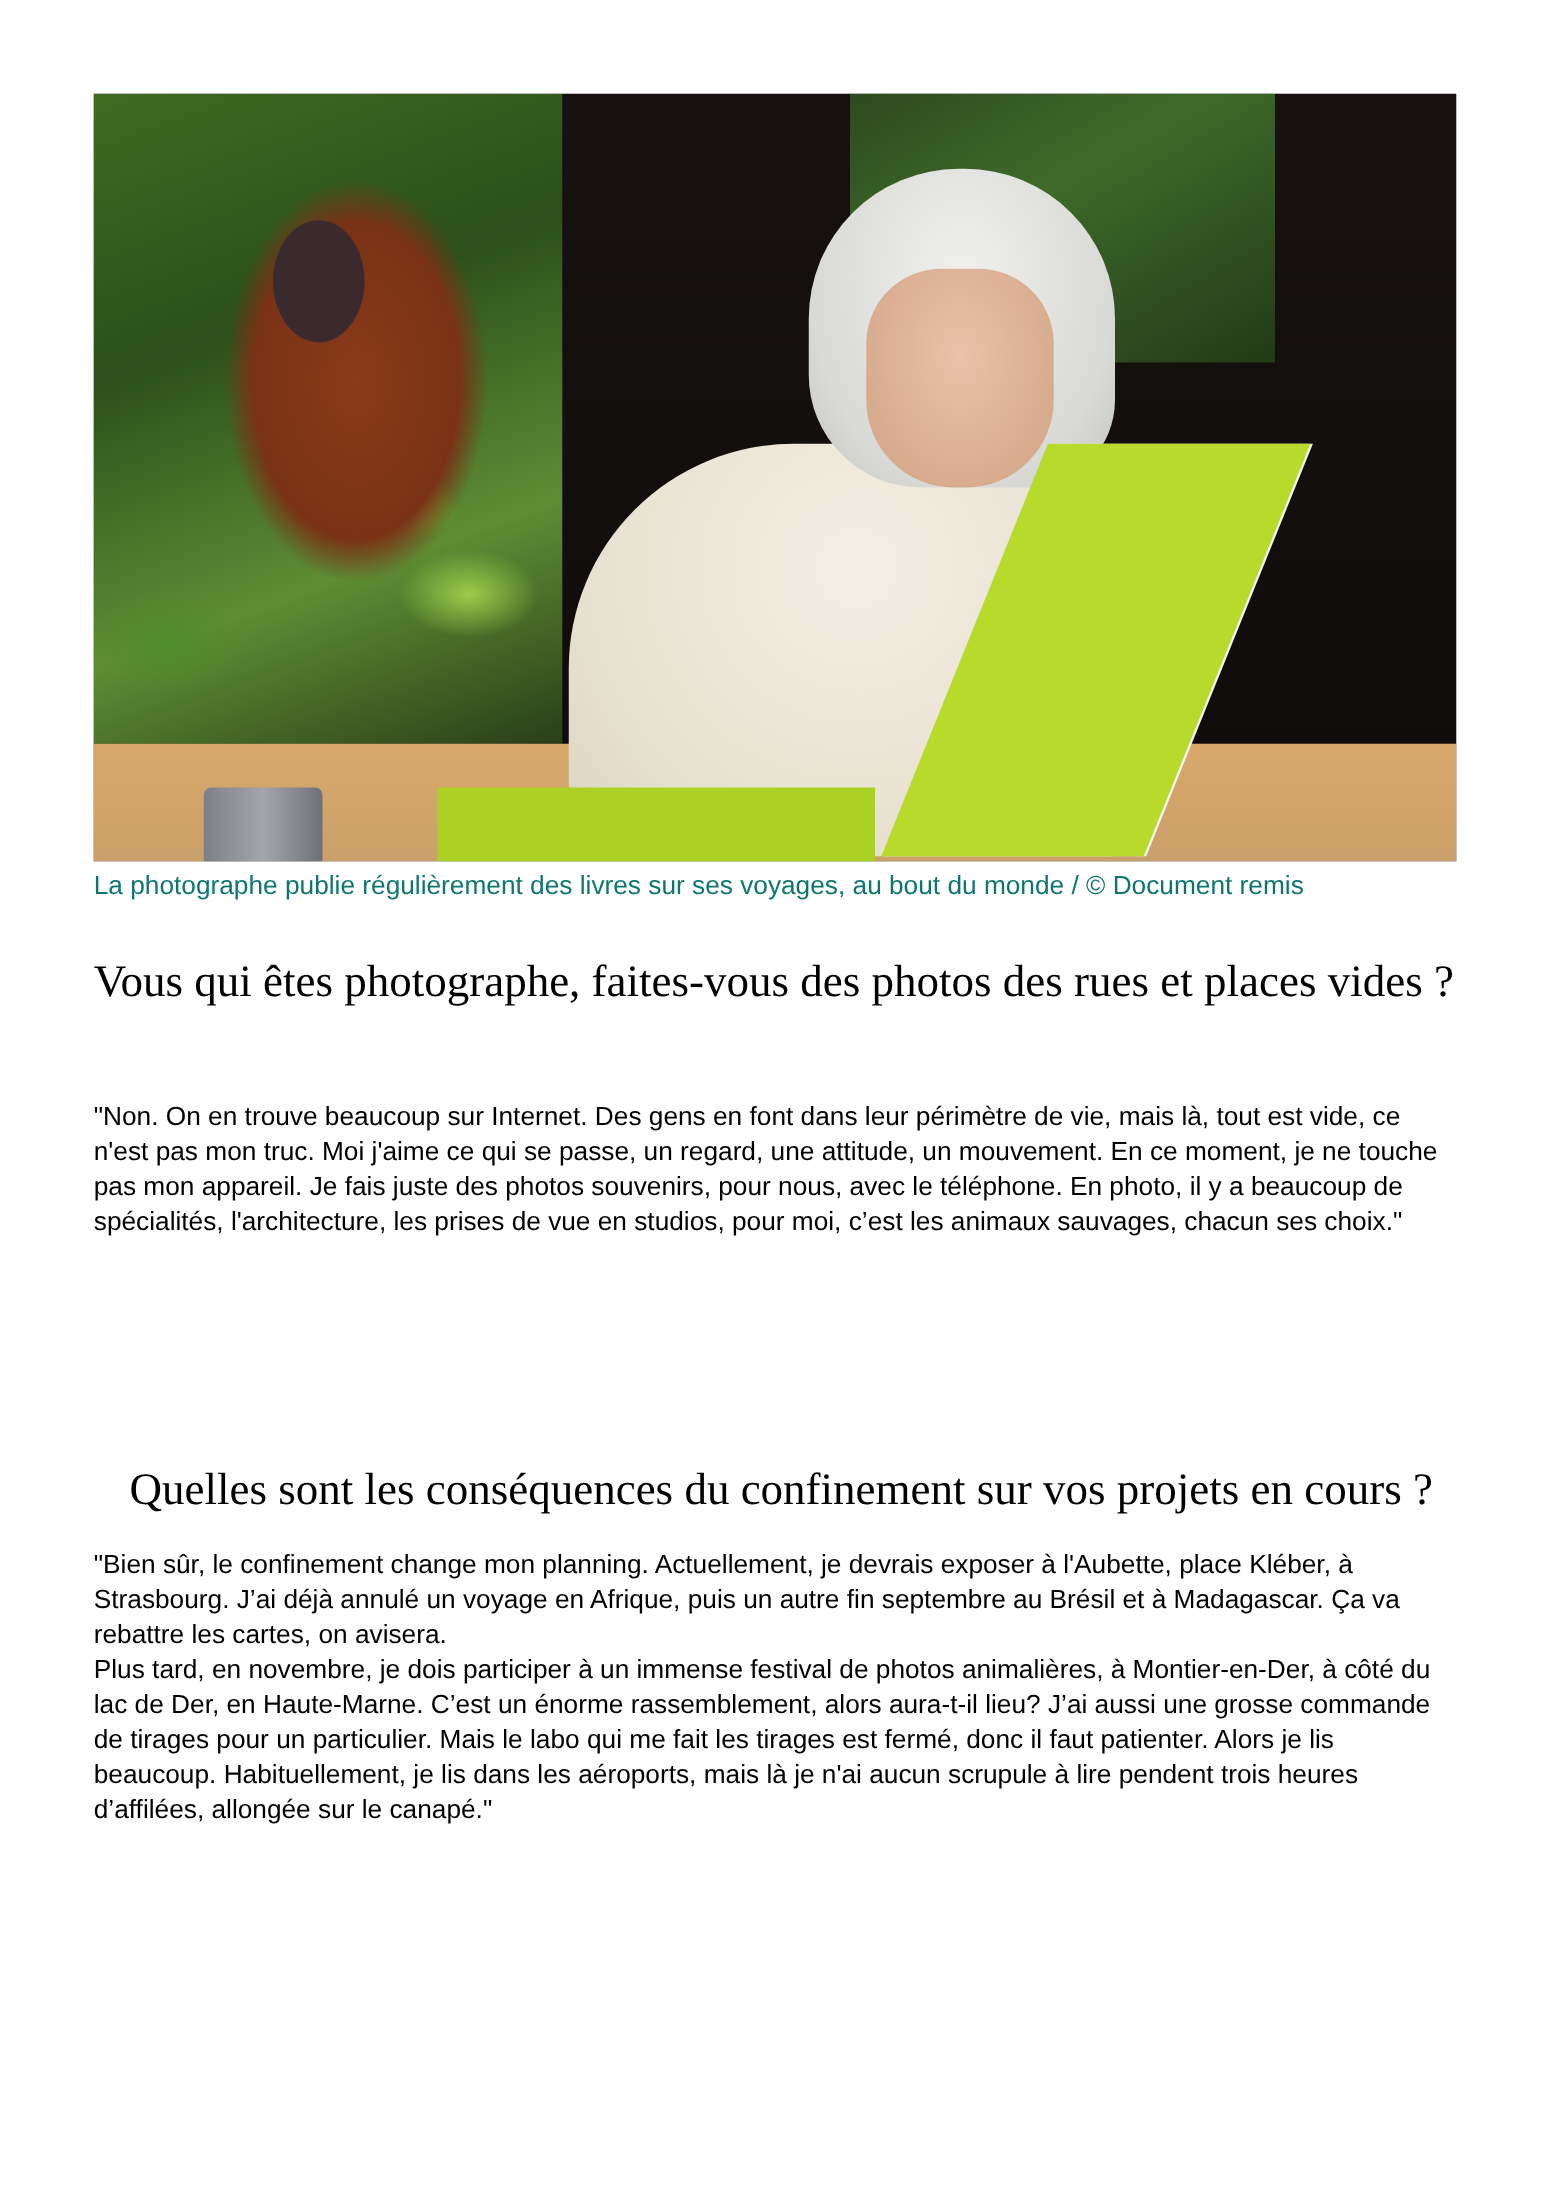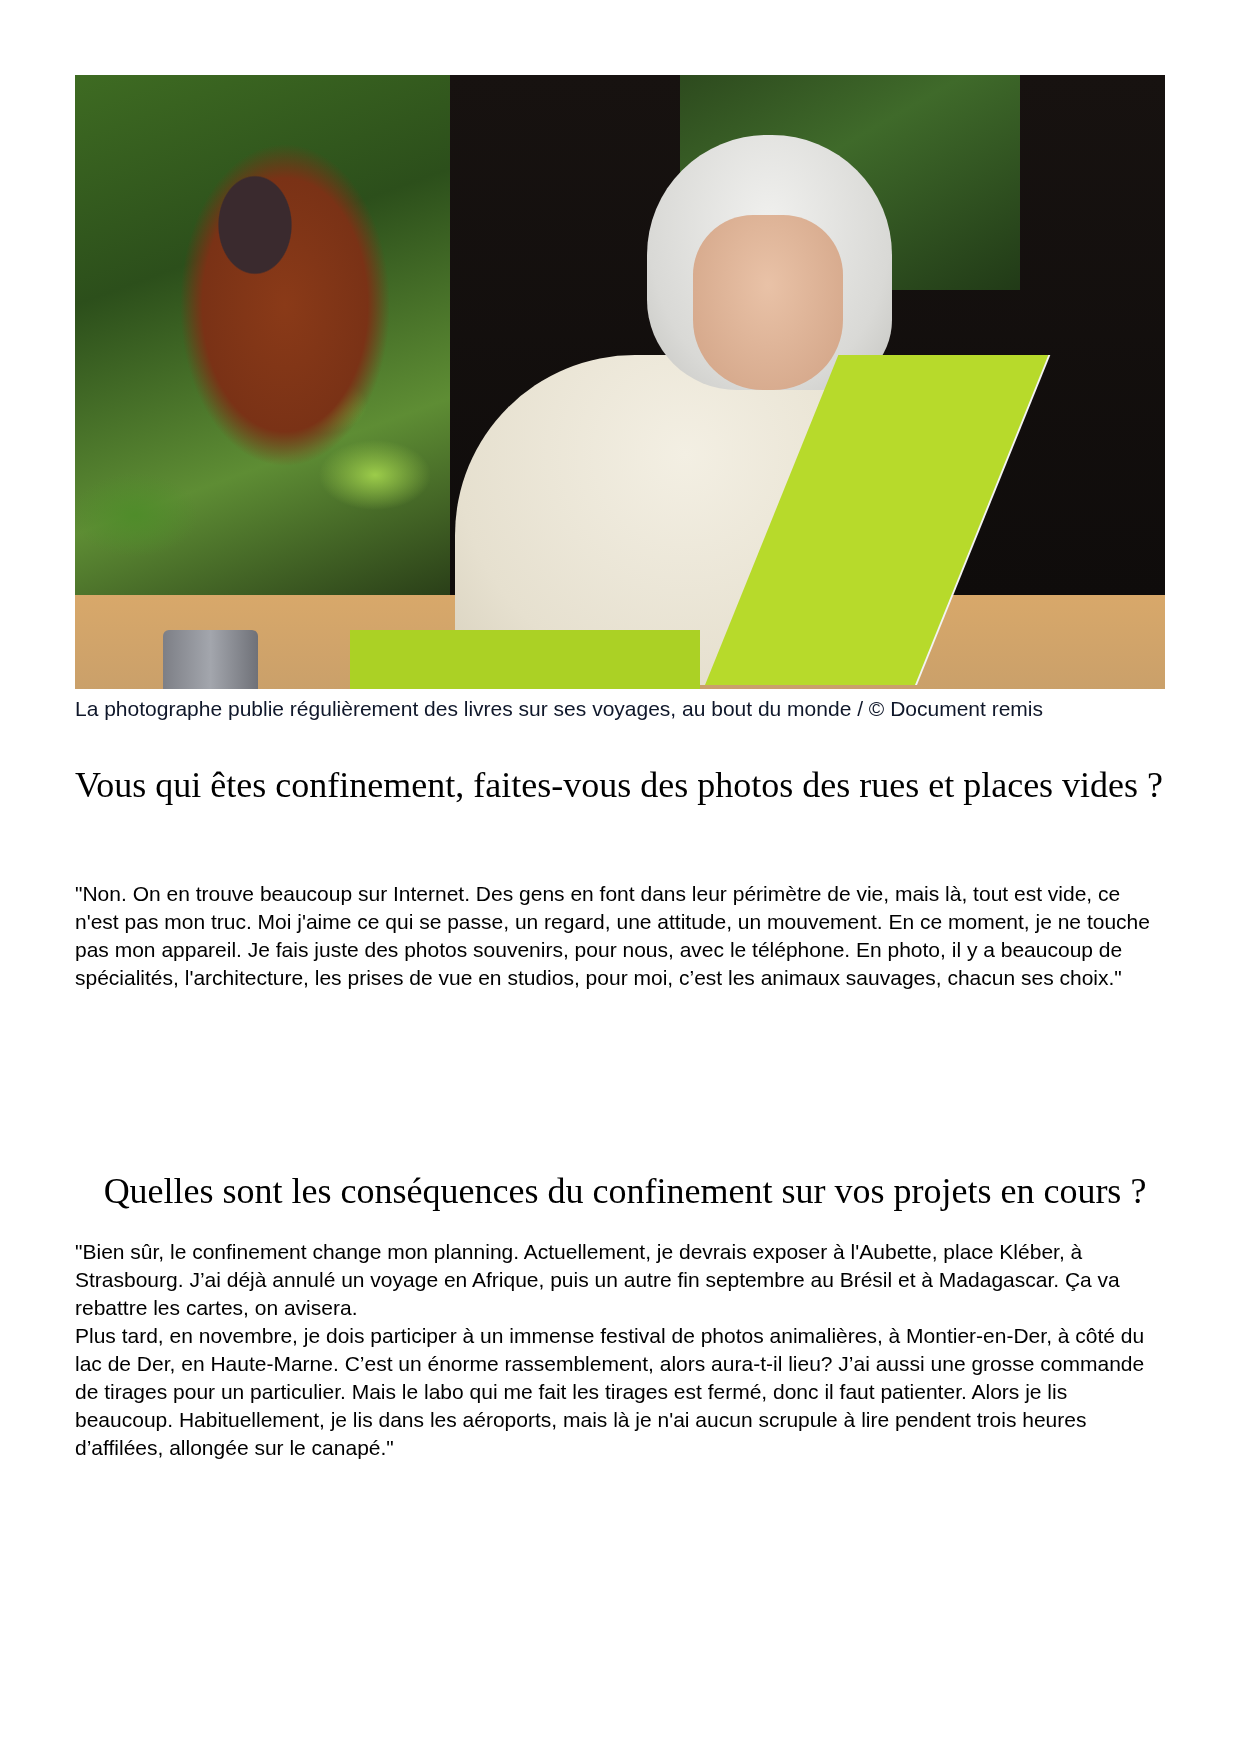--- a/index.html
+++ b/index.html
@@ -58,21 +58,21 @@
       background: #abd125;
     }
     .photo .cup {
       position: absolute; left: 88px; top: 555px; width: 95px; height: 70px;
       border-radius: 6px;
       background: linear-gradient(90deg, #7d7f86 0%, #a3a6ad 50%, #6f7178 100%);
     }
     .caption {
       margin-top: 6px;
       font-family: "Liberation Sans", sans-serif;
-      font-size: 21px; line-height: 28px; color: #0f172a;
+      font-size: 21px; line-height: 28px; color: #0f766e;
       width: 1090px;
     }
     h2 {
       font-family: "Liberation Serif", serif;
       font-weight: normal;
       font-size: 36px; line-height: 42px; color: #000;
       margin: 0;
     }
     .p {
       font-family: "Liberation Sans", sans-serif;
@@ -97,18 +97,18 @@
     <div class="cup"></div>
     <div class="woman-sweater"></div>
     <div class="woman-hair"></div>
     <div class="woman-face"></div>
     <div class="book-page"></div>
     <div class="book-cover"></div>
   </div>
   <div class="caption">La photographe publie régulièrement des livres sur ses voyages, au bout du monde / © Document remis</div>
 </div>
 
-<h2 class="h1">Vous qui êtes confinement, faites-vous des photos des rues et places vides ?</h2>
+<h2 class="h1">Vous qui êtes photographe, faites-vous des photos des rues et places vides ?</h2>
 <p class="p p1">"Non. On en trouve beaucoup sur Internet. Des gens en font dans leur périmètre de vie, mais là, tout est vide, ce n'est pas mon truc. Moi j'aime ce qui se passe, un regard, une attitude, un mouvement. En ce moment, je ne touche pas mon appareil. Je fais juste des photos souvenirs, pour nous, avec le téléphone. En photo, il y a beaucoup de spécialités, l'architecture, les prises de vue en studios, pour moi, c’est les animaux sauvages, chacun ses choix."</p>
 
 <h2 class="h2">Quelles sont les conséquences du confinement sur vos projets en cours ?</h2>
 <p class="p p2">"Bien sûr, le confinement change mon planning. Actuellement, je devrais exposer à l'Aubette, place Kléber, à Strasbourg. J’ai déjà annulé un voyage en Afrique, puis un autre fin septembre au Brésil et à Madagascar. Ça va rebattre les cartes, on avisera.
 Plus tard, en novembre, je dois participer à un immense festival de photos animalières, à Montier-en-Der, à côté du lac de Der, en Haute-Marne. C’est un énorme rassemblement, alors aura-t-il lieu? J’ai aussi une grosse commande de tirages pour un particulier. Mais le labo qui me fait les tirages est fermé, donc il faut patienter. Alors je lis beaucoup. Habituellement, je lis dans les aéroports, mais là je n'ai aucun scrupule à lire pendent trois heures d’affilées, allongée sur le canapé."</p>
 
 </body></html>

